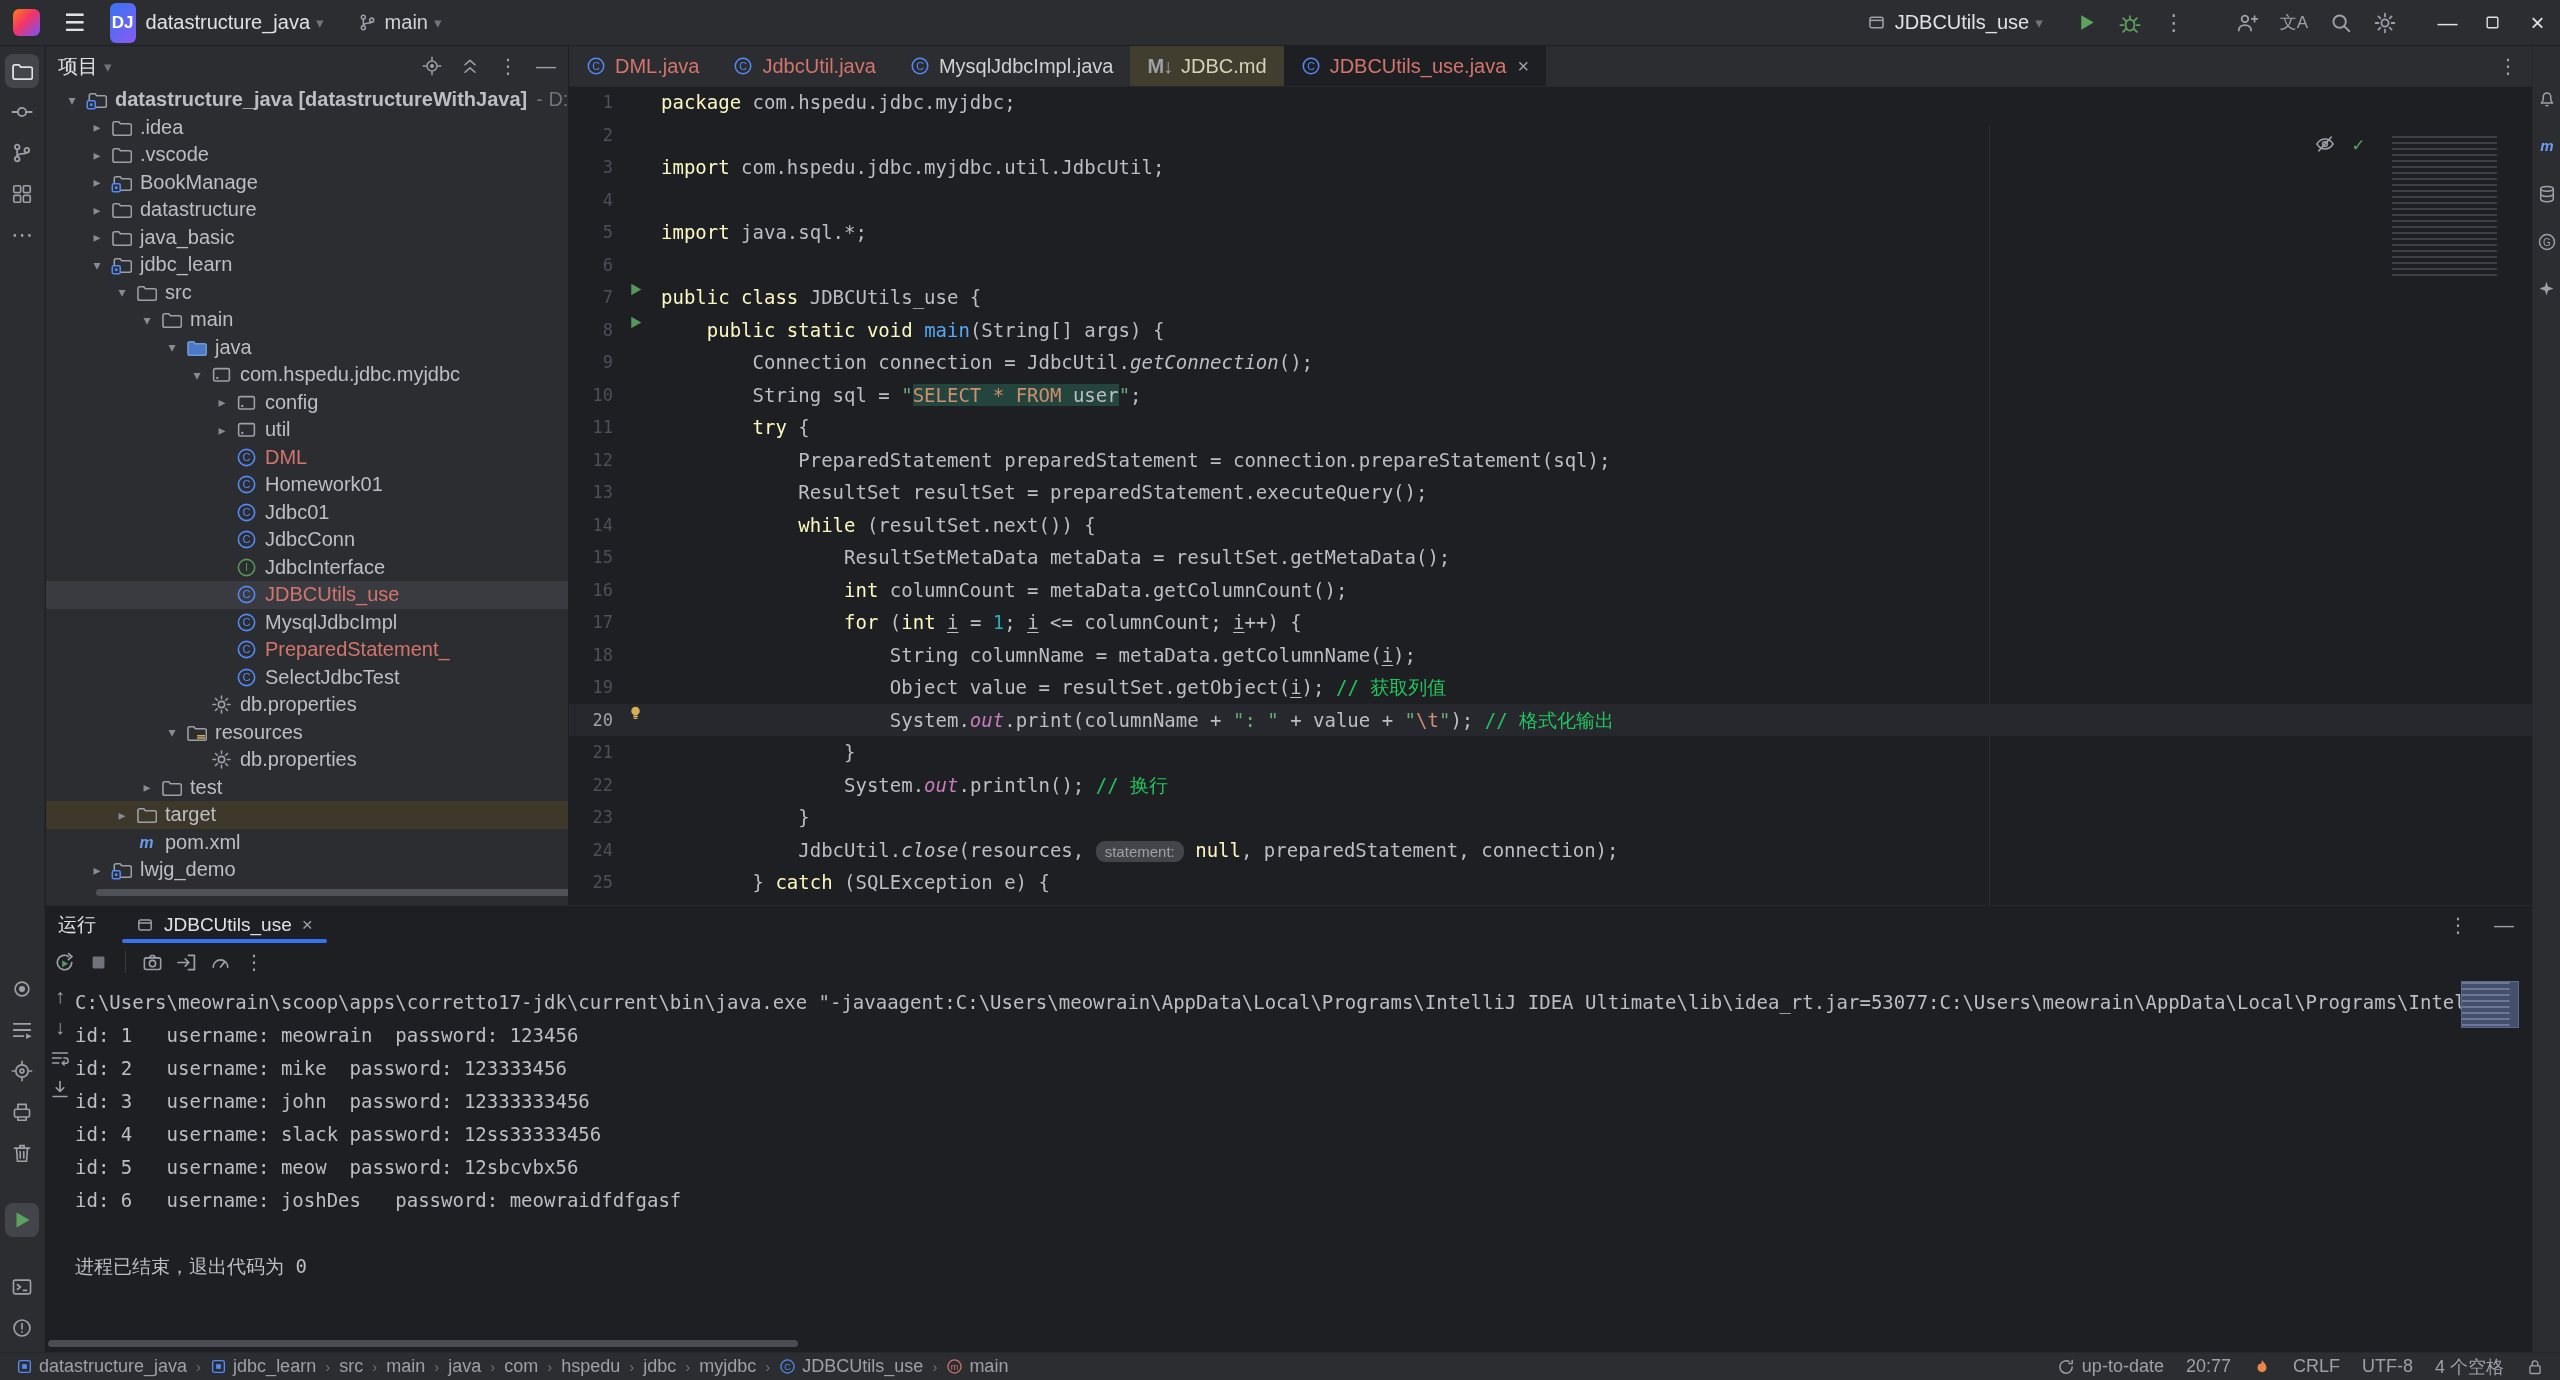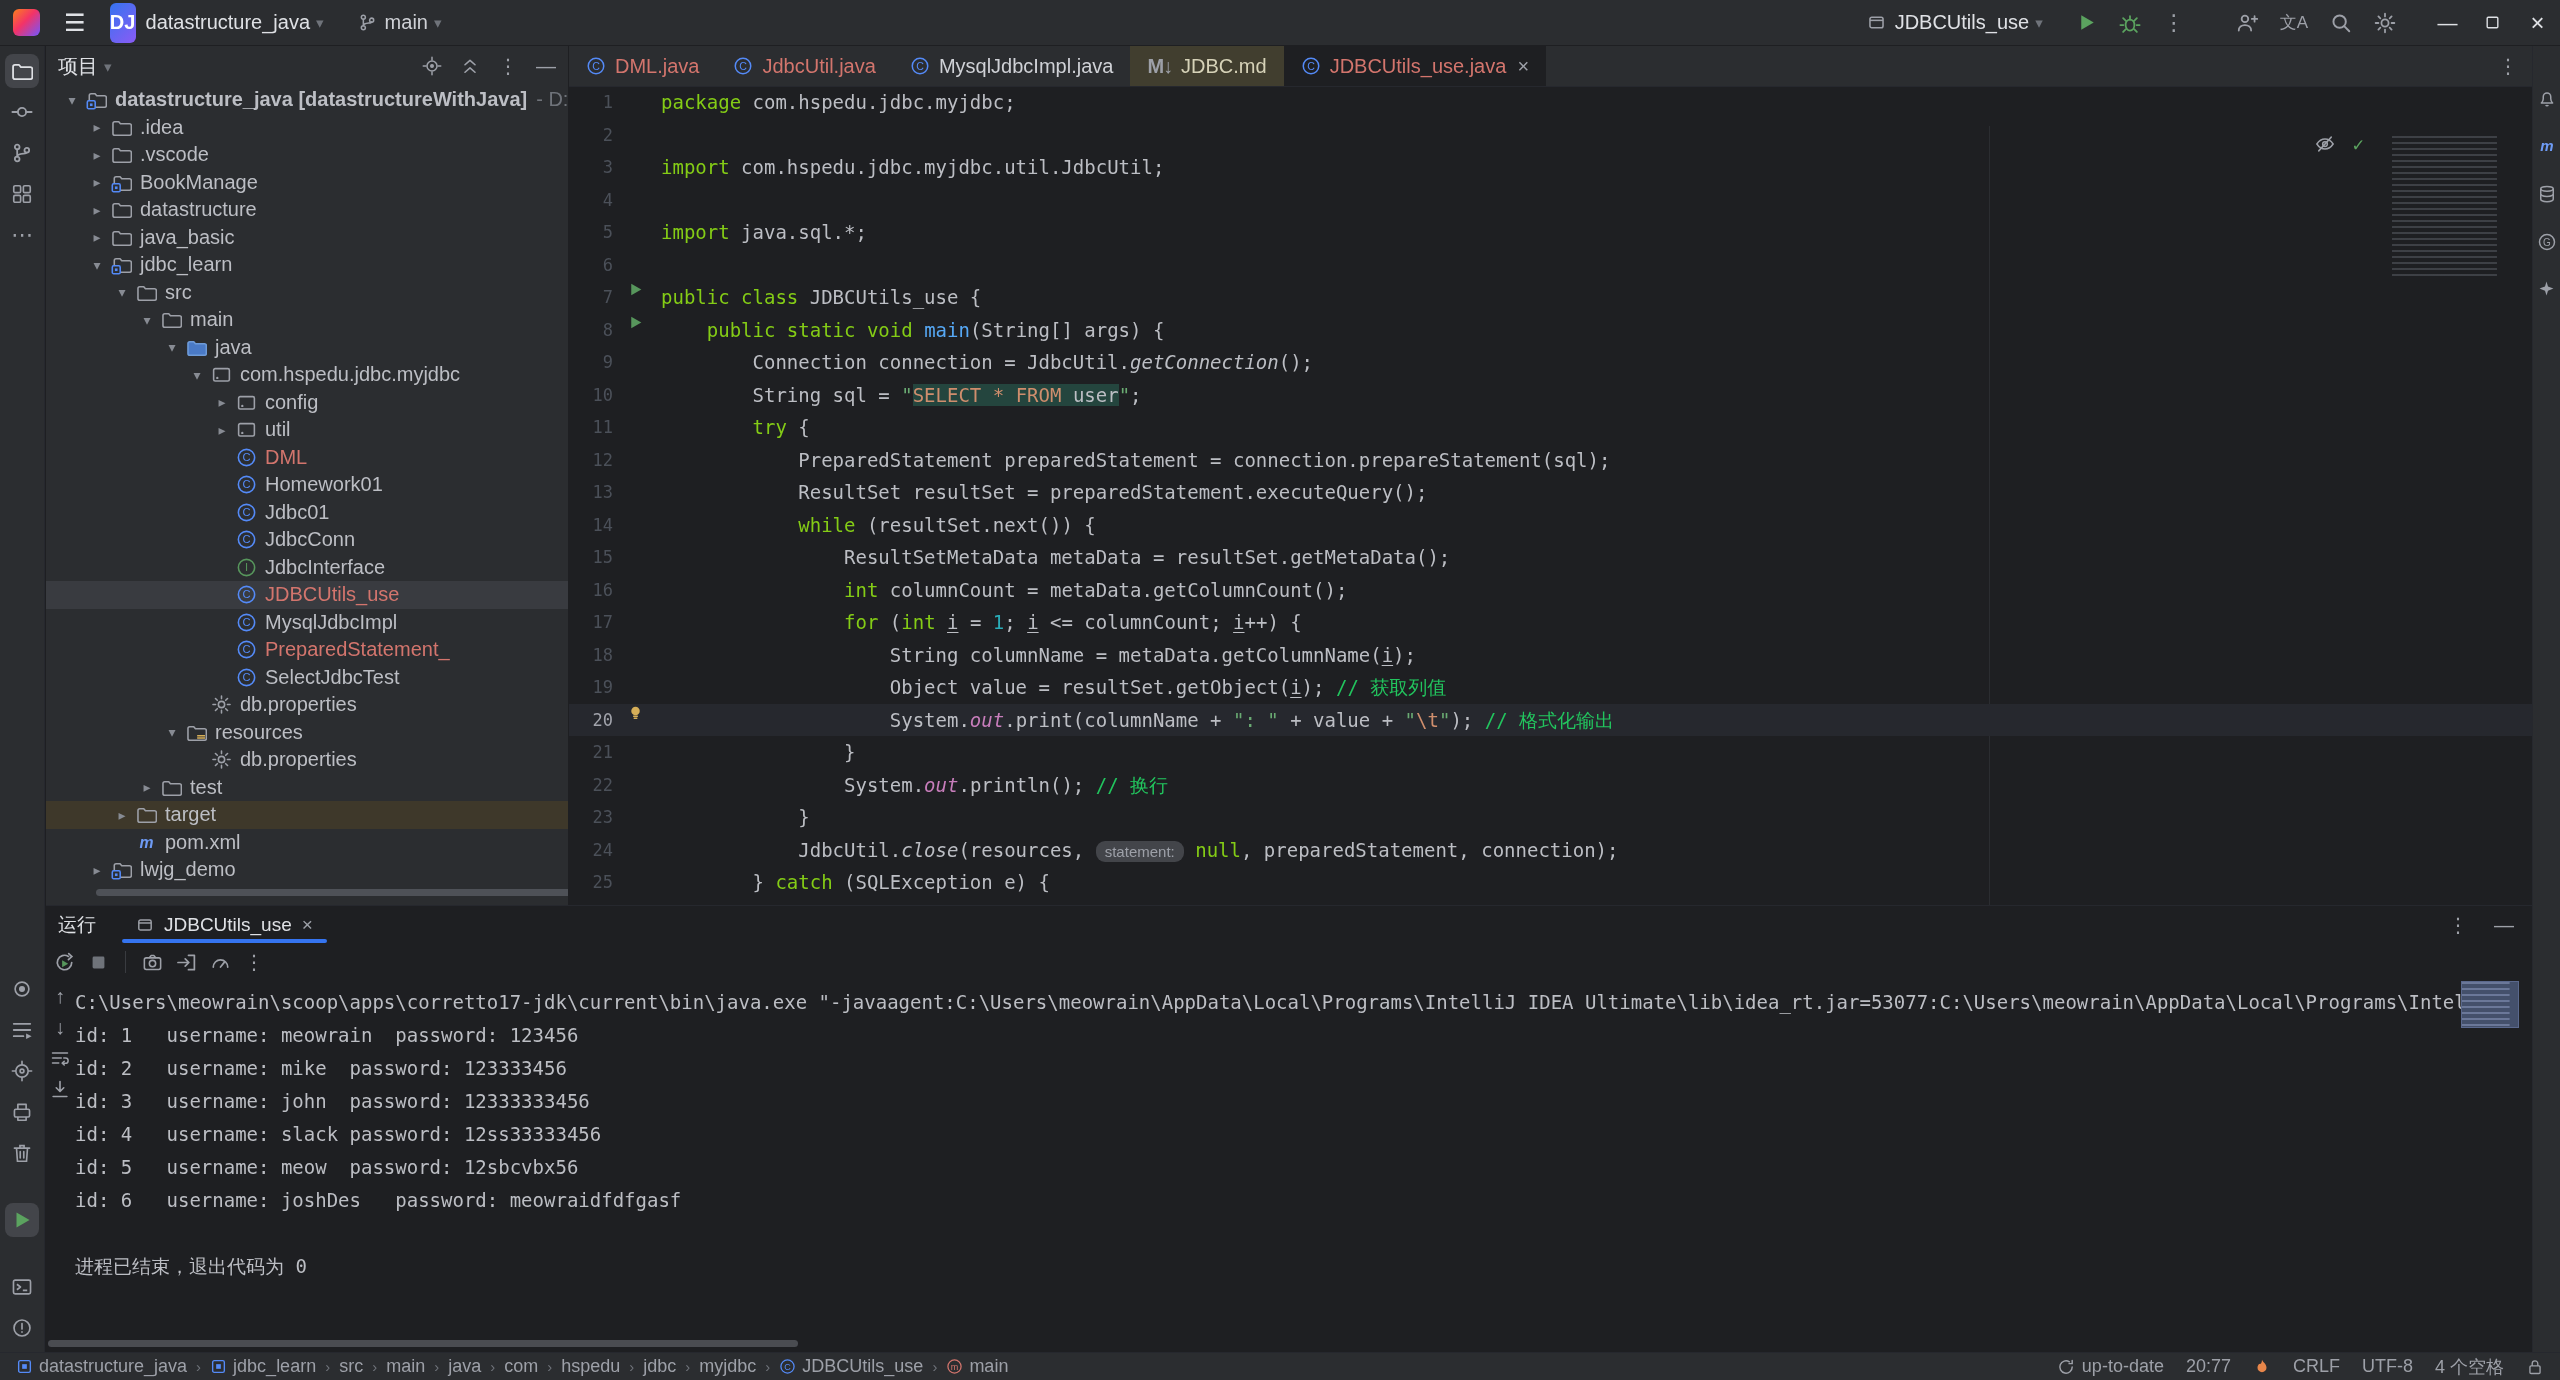--- a/index.html
+++ b/index.html
@@ -10,21 +10,21 @@
   .icon{display:inline-flex;align-items:center;justify-content:center;line-height:1;}
   .icon svg{width:1em;height:1em;display:block;}
   
   #titlebar{left:0;top:0;width:2560px;height:45px;background:#2b2d30;border-bottom:1px solid #1e1f22;
             display:flex;align-items:center;font-size:20px;}
   #logo{width:27px;height:27px;border-radius:6px;margin-left:13px;
         background:linear-gradient(135deg,#fc801d 0%,#f33367 45%,#7256ff 100%);}
   .tb-icon{color:#9da0a8;font-size:22px;}
   #hamburger{margin-left:24px;color:#dfe1e5;font-size:24px;}
   #proj-avatar{width:26px;height:40px;border-radius:6px;margin-left:24px;
-        background:linear-gradient(135deg,#3574f0,#8a5bf5);color:#fff;font-size:20px;font-weight:bold;
+        background:linear-gradient(135deg,#3574f0,#8a5bf5);color:#fff;font-size:17px;font-weight:bold;
         display:flex;align-items:center;justify-content:center;}
   .tb-text{margin-left:10px;color:#dfe1e5;}
   .chev{color:#6f737a;font-size:15px;margin-left:6px;}
   #branch-grp{display:flex;align-items:center;margin-left:34px;color:#cfd1d6;}
   #tb-right{margin-left:auto;display:flex;align-items:center;}
   #run-widget{display:flex;align-items:center;margin-right:22px;}
   .tb-btn{margin:0 11px;}
   .win-btn{width:45px;height:45px;display:flex;align-items:center;justify-content:center;color:#dfe1e5;font-size:20px;}
   
   #left-stripe{left:0;top:46px;width:45px;height:1306px;background:#2b2d30;border-right:1px solid #26282e;
@@ -59,21 +59,21 @@
   .tab .close{color:#9da0a8;font-size:20px;margin-left:2px;}
   #tabbar-more{margin-left:auto;display:flex;align-items:center;padding-right:14px;color:#9da0a8;font-size:20px;}
   #codearea{position:absolute;top:40px;left:0;right:0;bottom:0;
       font-family:"DejaVu Sans Mono","Liberation Mono",monospace;font-size:19px;}
   .cl{position:relative;height:32.5px;line-height:32.5px;white-space:pre;}
   .cl.cur{background:#26282e;}
   .cl .num{position:absolute;left:0;width:44px;text-align:right;color:#4b5059;font-size:17px;}
   .cl.cur .num{color:#a1a3ab;}
   .cl .gut{position:absolute;left:52px;width:28px;text-align:center;font-size:17px;}
   .cl .src{position:absolute;left:92px;color:#bcbec4;}
-  .t-k{color:#84cc16}.t-s{color:#6aab73}.t-n{color:#2aacb8}.t-c{color:#22c55e}
+  .t-k{color:#fef9c3}.t-s{color:#6aab73}.t-n{color:#2aacb8}.t-c{color:#22c55e}
   .t-f{color:#c77dbb;font-style:italic}.t-m{color:#56a8f5}.t-i{font-style:italic}
   .t-u{text-decoration:underline;text-underline-offset:3px}
   .t-e{color:#cf8e6d}
   .t-q{color:#cf8e6d;background:#24453e}.t-g{color:#bcbec4;background:#24453e}
   .t-h{background:#43454a;color:#9da0a8;border-radius:9px;padding:2px 9px;font-size:15px;
        font-family:"Liberation Sans",sans-serif;}
   #col-guide{position:absolute;left:1420px;top:40px;bottom:0;width:1px;background:#2b2d31;}
   #minimap{position:absolute;top:50px;right:12px;width:128px;height:140px;
       background:repeating-linear-gradient(180deg,#43464c 0 2px,transparent 2px 6px);
       background-size:82% 100%;background-repeat:no-repeat;opacity:.85;}

